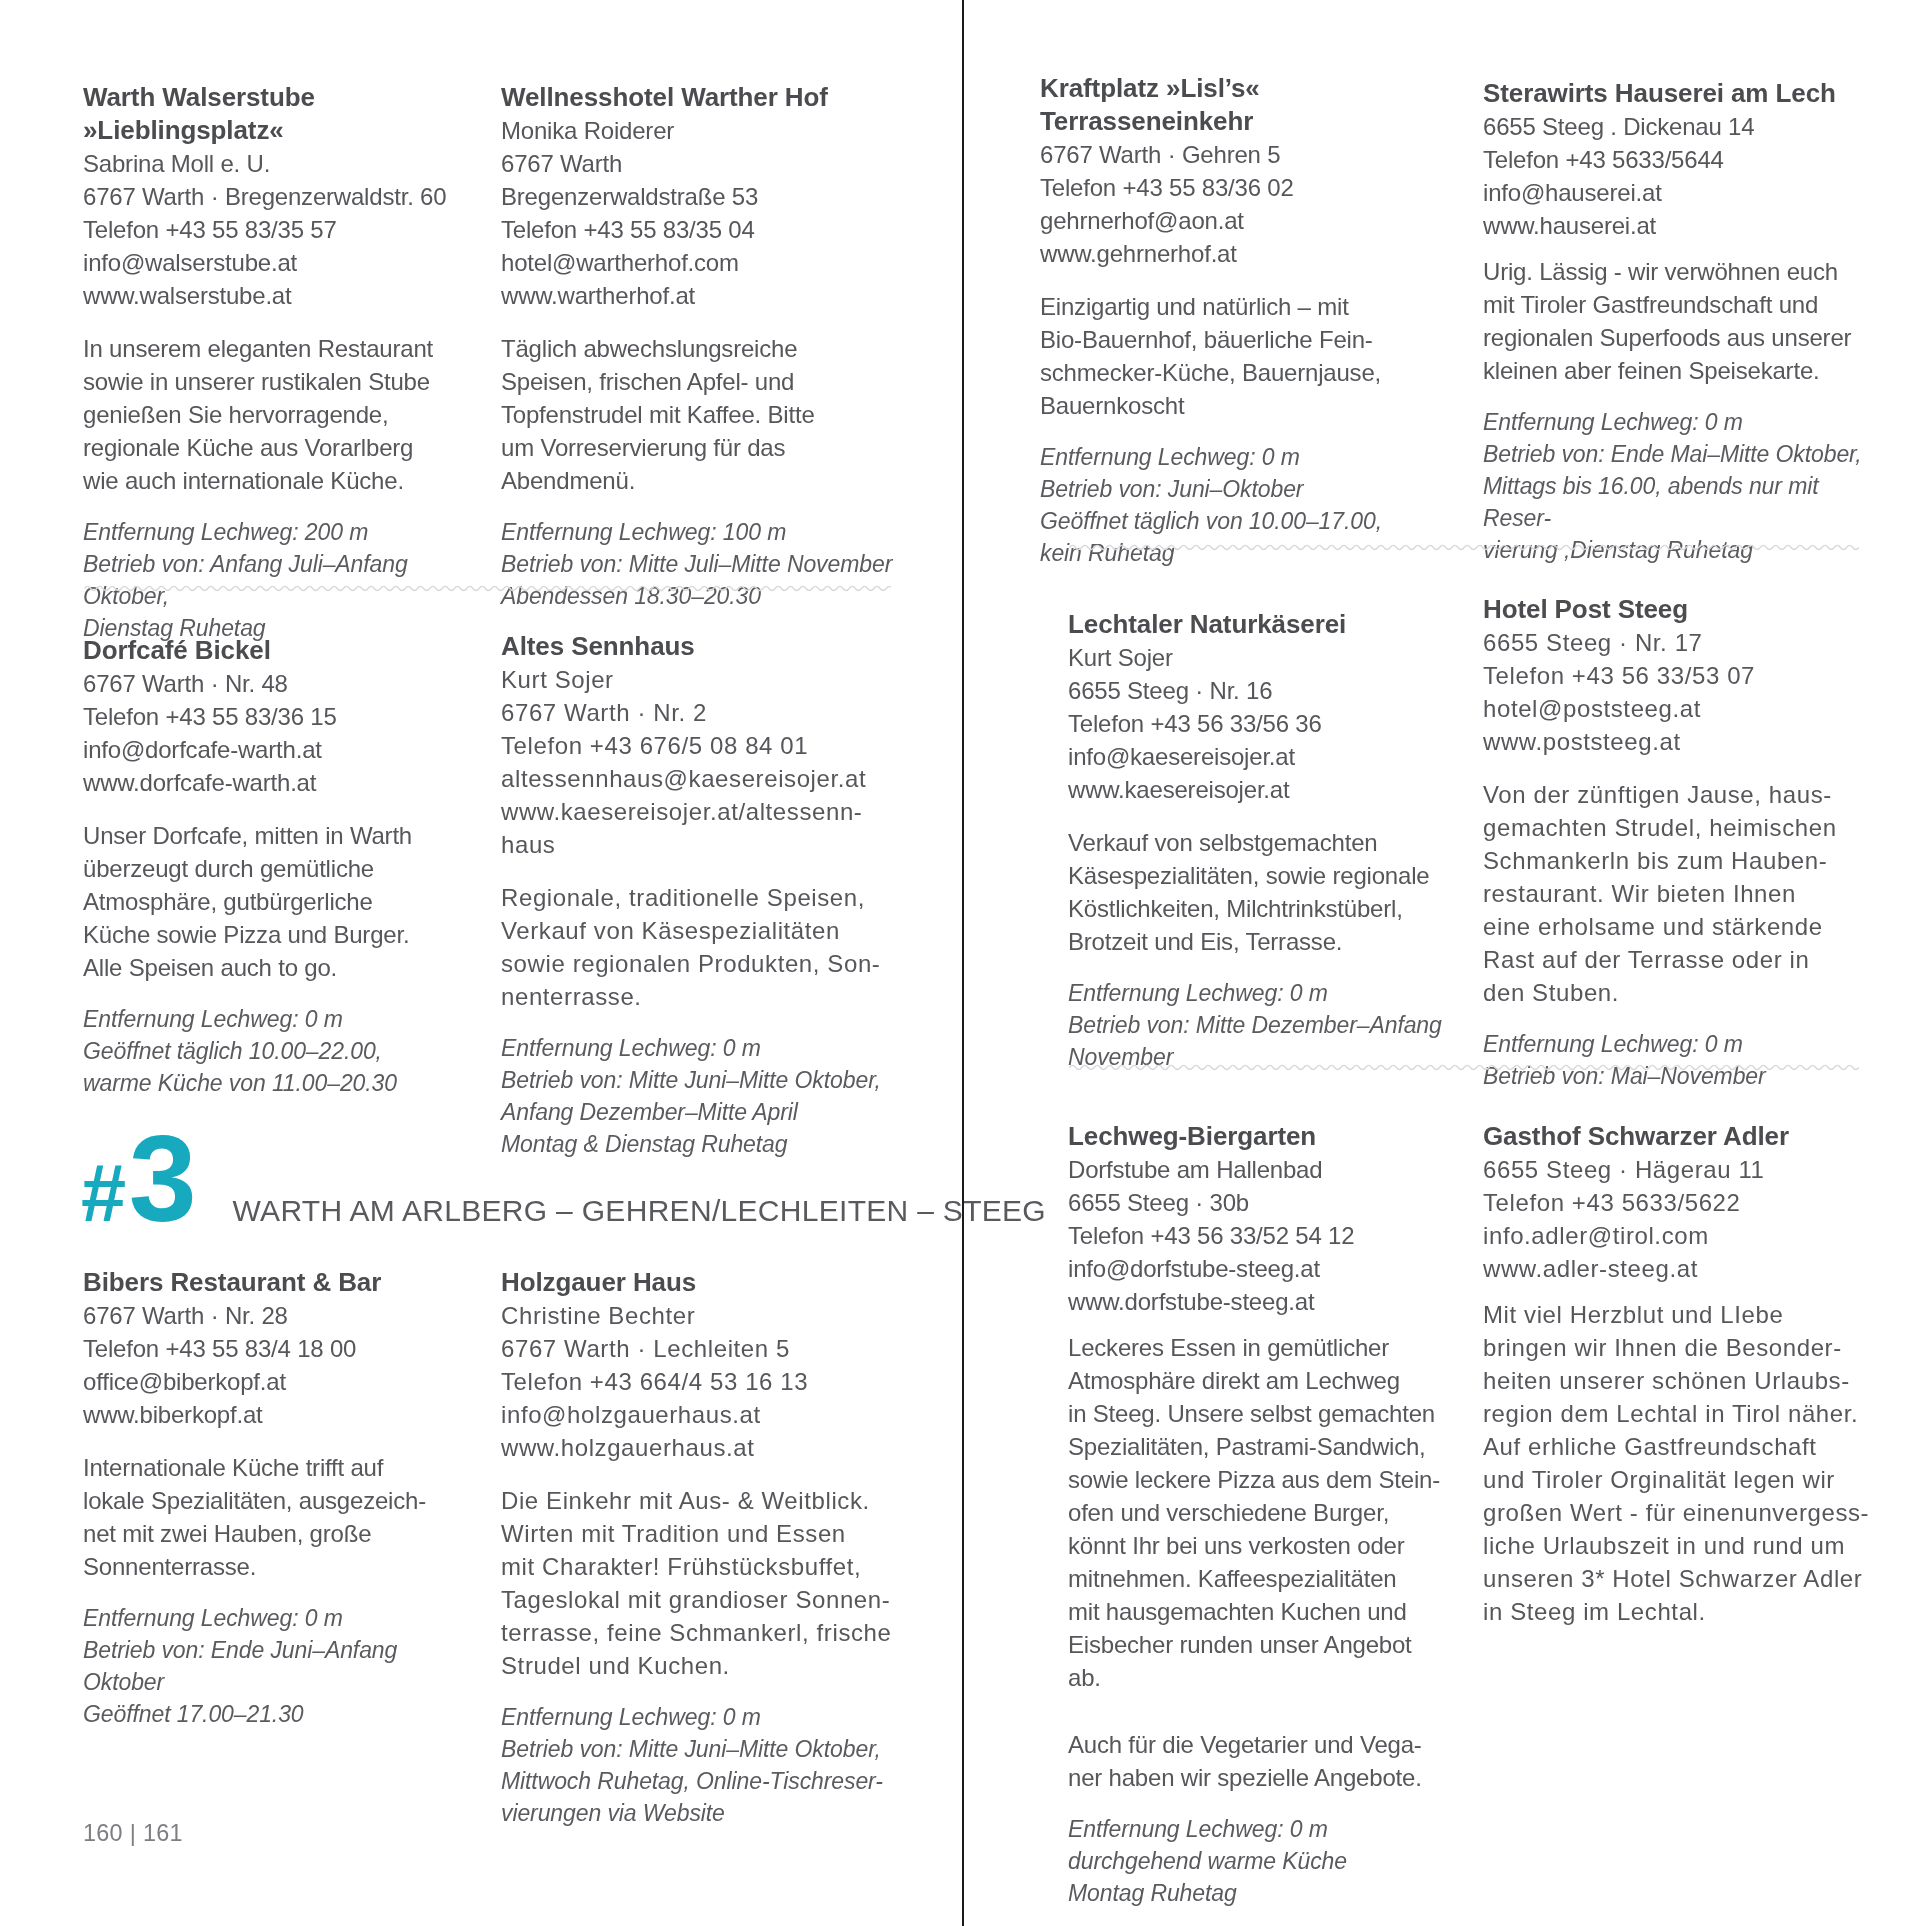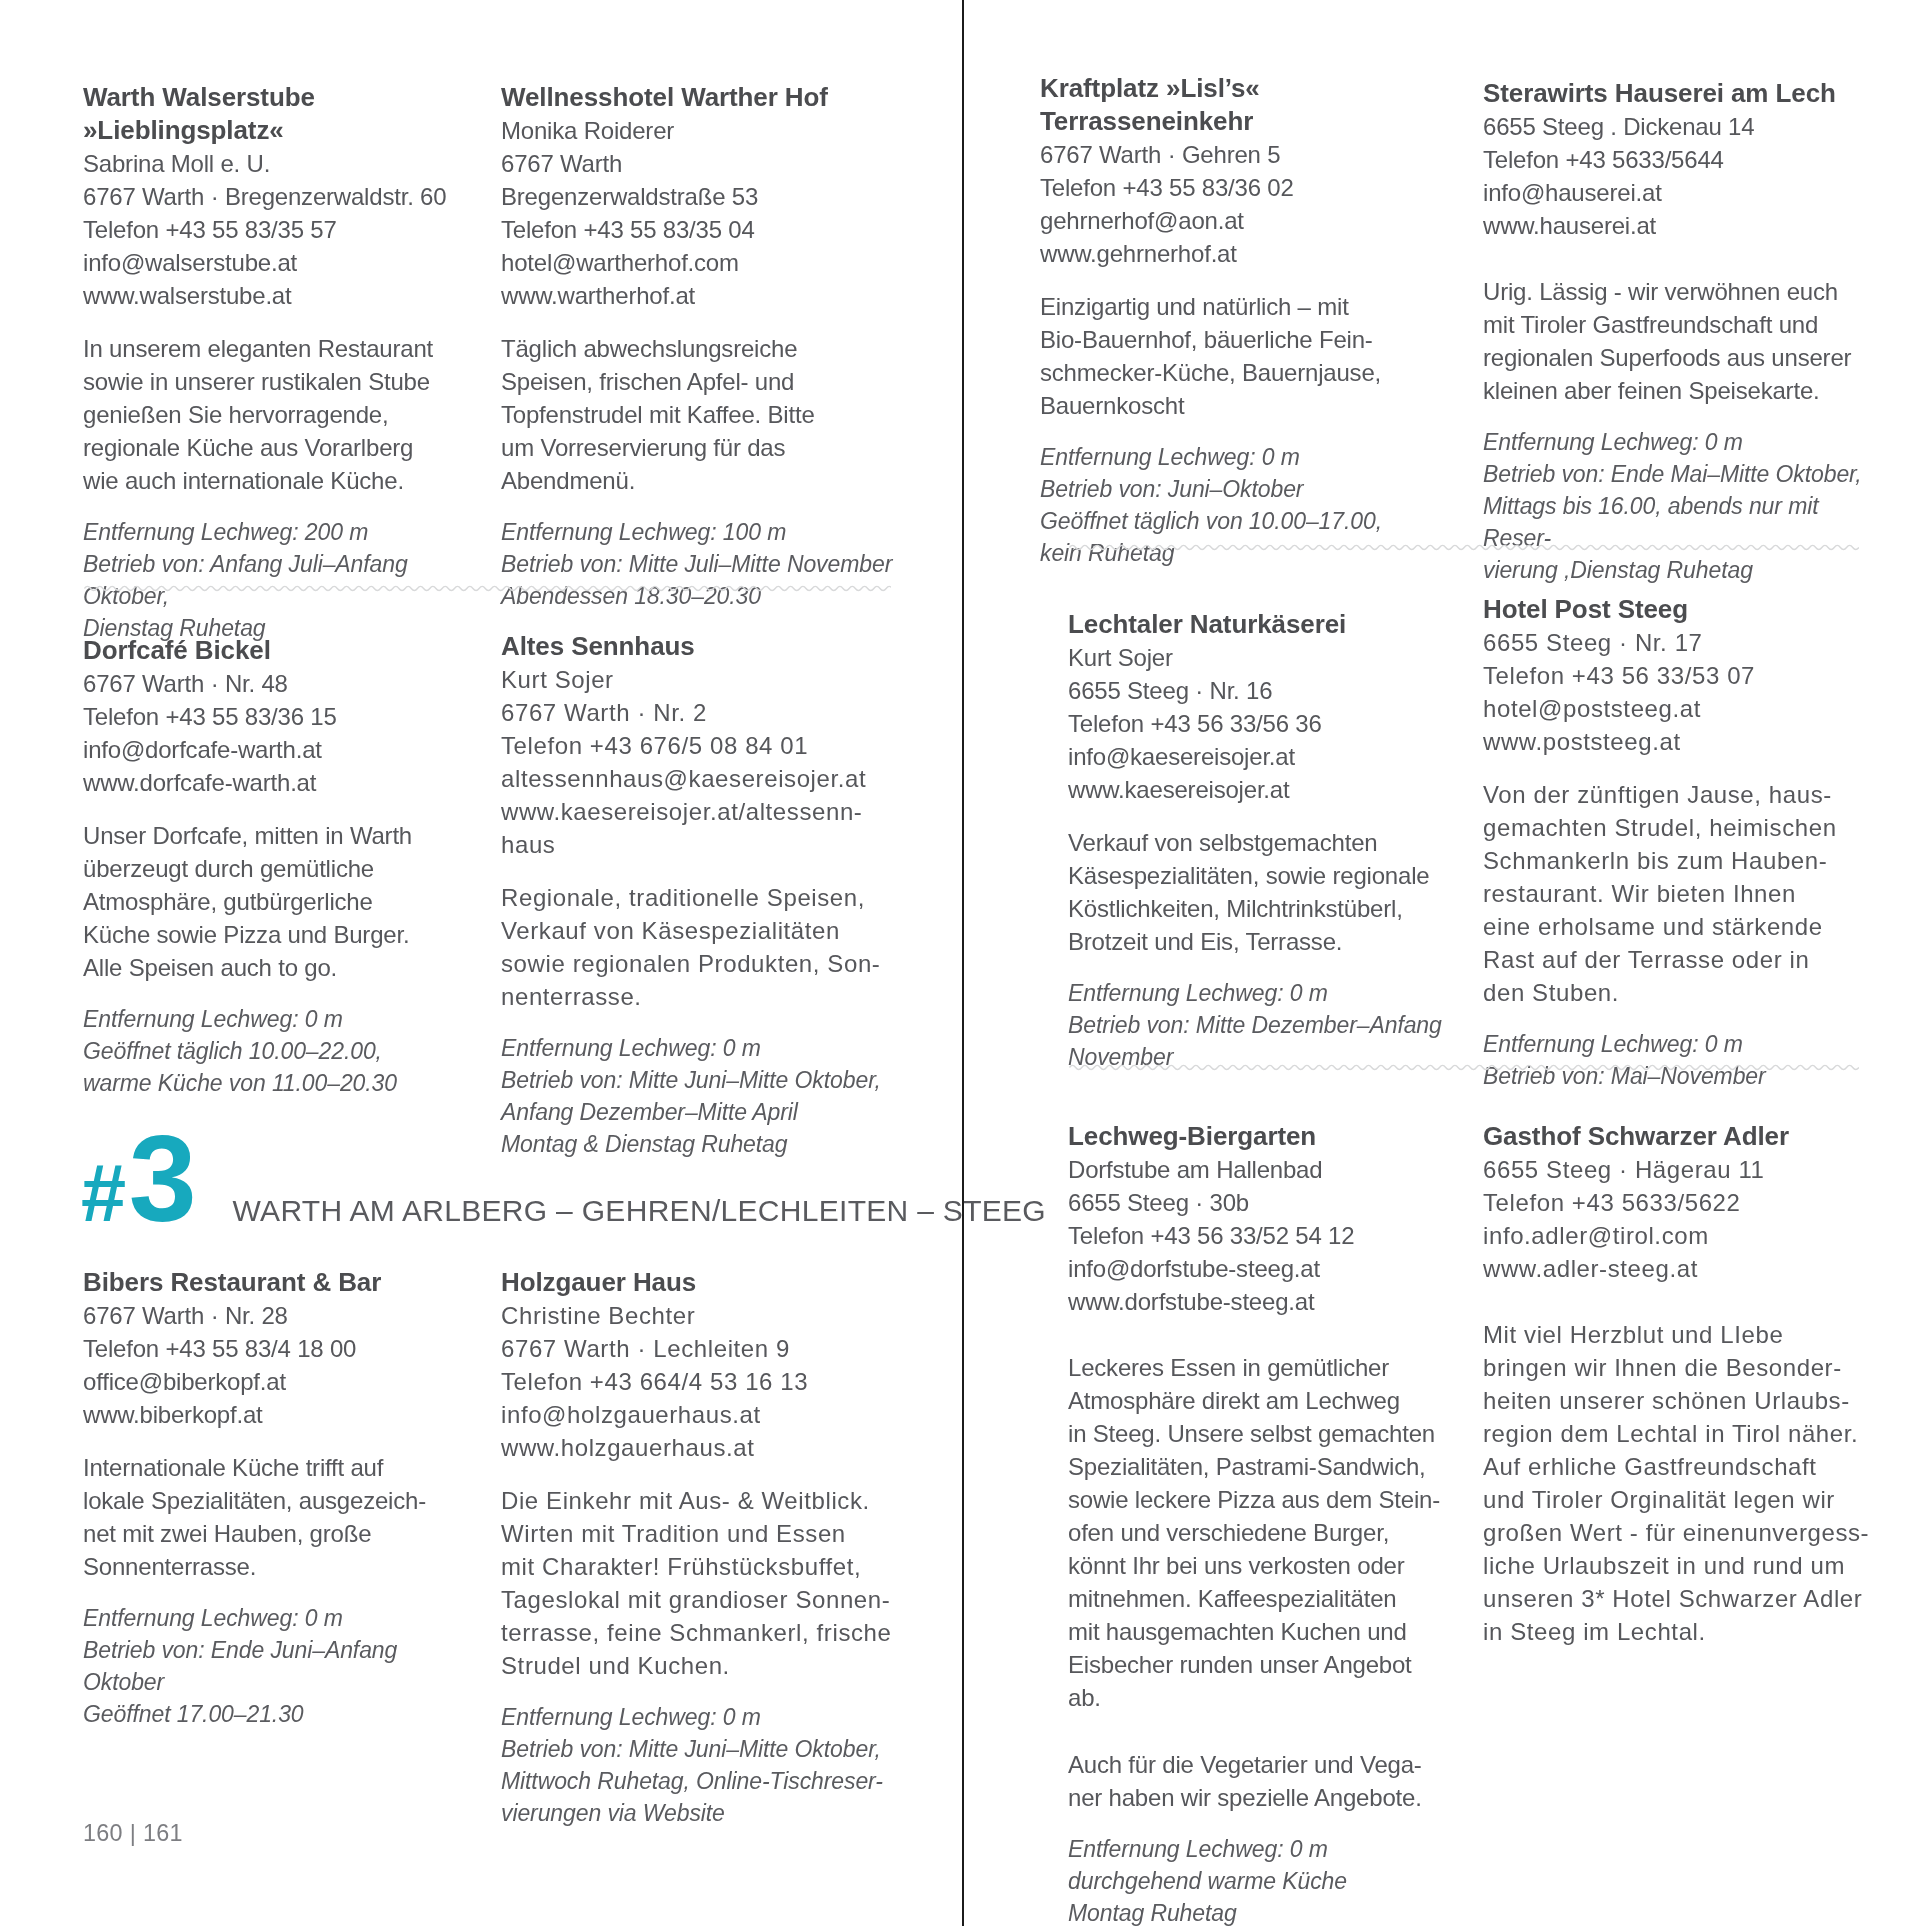--- a/index.html
+++ b/index.html
@@ -22,21 +22,21 @@
     letter-spacing:-0.1px;
   }
   .entry .contact{font-size:24px;line-height:33px;letter-spacing:-0.2px;}
   .entry .para{font-size:24px;line-height:33px;letter-spacing:-0.2px;margin-top:20px;}
   .entry .para + .para{margin-top:34px;}
   .entry .info{
     font-style:italic;font-size:23px;line-height:32px;color:#5a5b5f;
     margin-top:19px;letter-spacing:-0.1px;
   }
   .entry.wide .contact,.entry.wide .para{letter-spacing:0.6px;}
-  .e-sterawirts .para,.e-adler .para,.e-biergarten .para{margin-top:33px;}
+  .e-sterawirts .para,.e-adler .para,.e-biergarten .para{margin-top:13px;}
   .e-biergarten .para + .para{margin-top:34px;}
 
   .e-walserstube{left:83px;top:81px;}
   .e-wartherhof{left:501px;top:81px;}
   .e-dorfcafe{left:83px;top:634px;}
   .e-sennhaus{left:501px;top:630px;}
   .e-bibers{left:83px;top:1266px;}
   .e-holzgauer{left:501px;top:1266px;}
   .e-kraftplatz{left:1040px;top:72px;}
   .e-sterawirts{left:1483px;top:77px;}
@@ -195,21 +195,21 @@
         <div>Betrieb von: Ende Juni–Anfang Oktober</div>
         <div>Geöffnet 17.00–21.30</div>
       </div>
     </article>
   <article class="entry wide e-holzgauer">
       <h3 class="title">
         <div>Holzgauer Haus</div>
       </h3>
       <div class="contact">
         <div>Christine Bechter</div>
-        <div>6767 Warth · Lechleiten 9</div>
+        <div>6767 Warth · Lechleiten 5</div>
         <div>Telefon +43 664/4 53 16 13</div>
         <div>info@holzgauerhaus.at</div>
         <div>www.holzgauerhaus.at</div>
       </div>
       <div class="para">
         <div>Die Einkehr mit Aus- &amp; Weitblick.</div>
         <div>Wirten mit Tradition und Essen</div>
         <div>mit Charakter! Frühstücksbuffet,</div>
         <div>Tageslokal mit grandioser Sonnen-</div>
         <div>terrasse, feine Schmankerl, frische</div>

